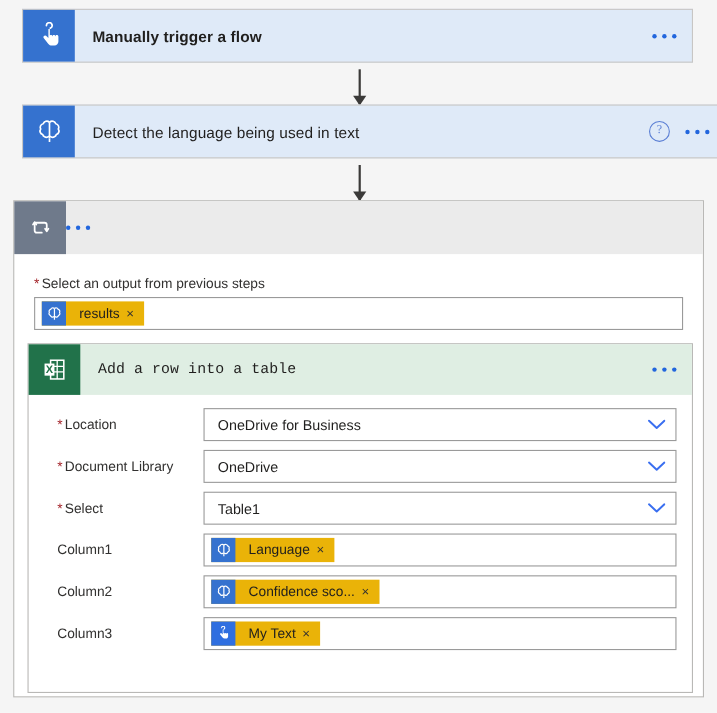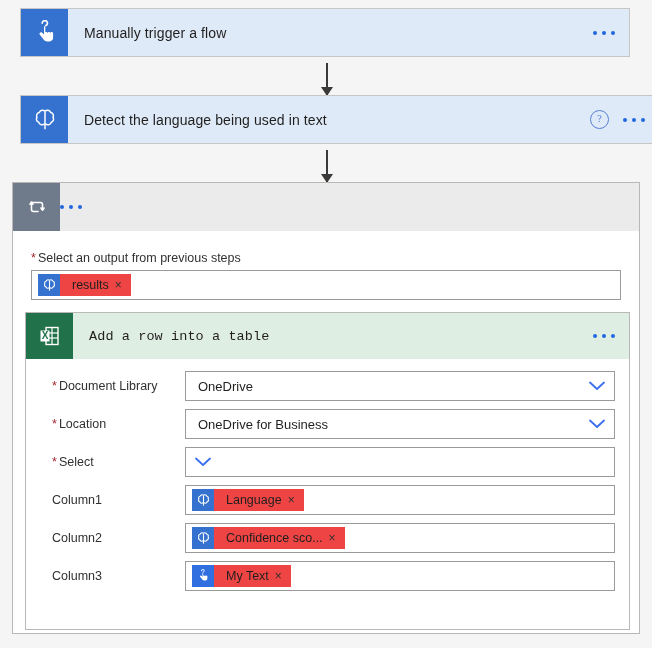--- a/index.html
+++ b/index.html
@@ -134,21 +134,21 @@
     height: 30px;
     display: flex;
     align-items: center;
     box-sizing: border-box;
   }
 
   
   .token {
     display: inline-flex;
     align-items: center;
-    background: #ef4444;
+    background: #eab308;
     height: 22px;
     margin-left: 6px;
     justify-content: center;
   }
   .token-icon {
     width: 22px;
     height: 22px;
     background: #3572cf;
     display: flex;
     align-items: center;
@@ -235,21 +235,21 @@
     width: 34px;
     display: flex;
     align-items: center;
     justify-content: center;
     cursor: pointer;
   }
 </style>
 </head>
 <body>
 
-<div class="card" id="trigger-card" style="left:20px; top:8px; width:610px; height:49px;">
+<div class="card" id="trigger-card" style="left:20px; top:8px; width:610px; height:49px;font-weight:bold;">
   <div class="card-icon">
     <svg width="24" height="26" viewBox="0 0 24 26" aria-hidden="true">
       <path d="M9.2 3.2a2.6 2.6 0 1 1 3.6 2.4" fill="none" stroke="#ffffff" stroke-width="1.6" stroke-linecap="round"></path>
       <path d="M11 6.4v8.2l-2.1-2a1.5 1.5 0 0 0-2.2 2l4.1 5.1c.9 1.1 2 1.7 3.4 1.7h2.3c2.1 0 3.6-1.5 3.6-3.6v-4.5c0-.8-.6-1.4-1.4-1.4-.7 0-1.3.5-1.4 1.2-.1-.7-.6-1.2-1.3-1.2s-1.3.5-1.4 1.2c-.1-.7-.6-1.2-1.3-1.2-.4 0-.7.1-1 .4V6.4A1.7 1.7 0 0 0 11 6.4z" fill="#ffffff"></path>
     </svg>
   </div>
   <div class="card-title">Manually trigger a flow</div>
   <div class="card-right">
     <div class="dots">
         <i></i>
@@ -340,44 +340,45 @@
           <i></i>
           <i></i>
           <i></i>
         </div>
     </div>
   </div>
 
   <div class="excel-body" id="excel-fields">
 
   <div class="frow">
+        <div class="flabel"><span class="req-star">*</span><span>Location</span></div>
+        <div class="fcontrol">
+          <div class="fvalue">OneDrive for Business</div>
+          <div class="chevron">
+            <svg width="16" height="10" viewBox="0 0 16 10" aria-hidden="true">
+    <path d="M1 1.5 8 8 15 1.5" fill="none" stroke="#3a6ff0" stroke-width="1.8" stroke-linecap="round" stroke-linejoin="round"></path>
+            </svg>
+          </div>
+        </div>
+      </div>
+      <div class="frow">
         <div class="flabel"><span class="req-star">*</span><span>Document Library</span></div>
         <div class="fcontrol">
           <div class="fvalue">OneDrive</div>
           <div class="chevron">
             <svg width="16" height="10" viewBox="0 0 16 10" aria-hidden="true">
     <path d="M1 1.5 8 8 15 1.5" fill="none" stroke="#3a6ff0" stroke-width="1.8" stroke-linecap="round" stroke-linejoin="round"></path>
             </svg>
           </div>
         </div>
       </div>
       <div class="frow">
-        <div class="flabel"><span class="req-star">*</span><span>Location</span></div>
-        <div class="fcontrol">
-          <div class="fvalue">OneDrive for Business</div>
-          <div class="chevron">
-            <svg width="16" height="10" viewBox="0 0 16 10" aria-hidden="true">
-    <path d="M1 1.5 8 8 15 1.5" fill="none" stroke="#3a6ff0" stroke-width="1.8" stroke-linecap="round" stroke-linejoin="round"></path>
-            </svg>
-          </div>
-        </div>
-      </div>
-      <div class="frow">
         <div class="flabel"><span class="req-star">*</span><span>Select</span></div>
         <div class="fcontrol">
+          <div class="fvalue">Table1</div>
           <div class="chevron">
             <svg width="16" height="10" viewBox="0 0 16 10" aria-hidden="true">
     <path d="M1 1.5 8 8 15 1.5" fill="none" stroke="#3a6ff0" stroke-width="1.8" stroke-linecap="round" stroke-linejoin="round"></path>
             </svg>
           </div>
         </div>
       </div>
       <div class="frow">
         <div class="flabel"><span>Column1</span></div>
         <div class="fcontrol">

